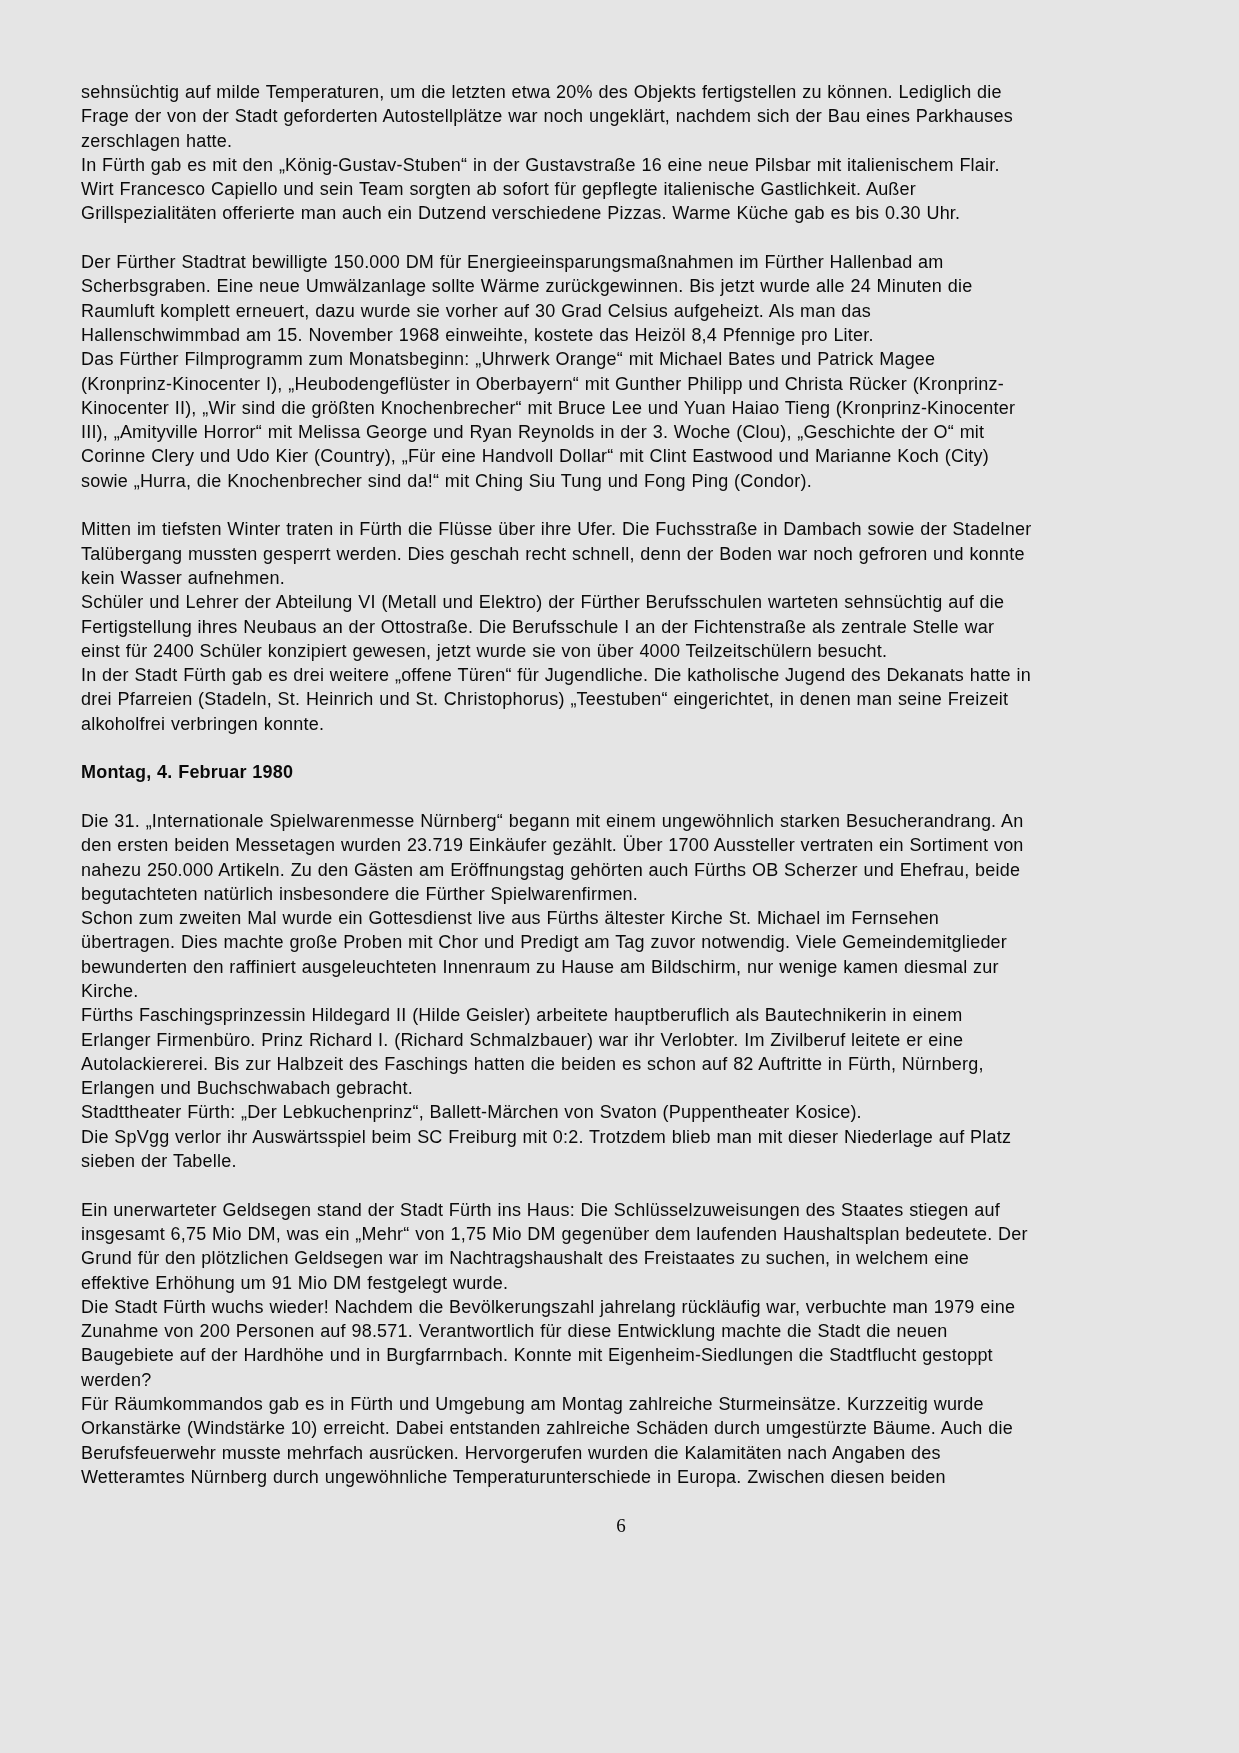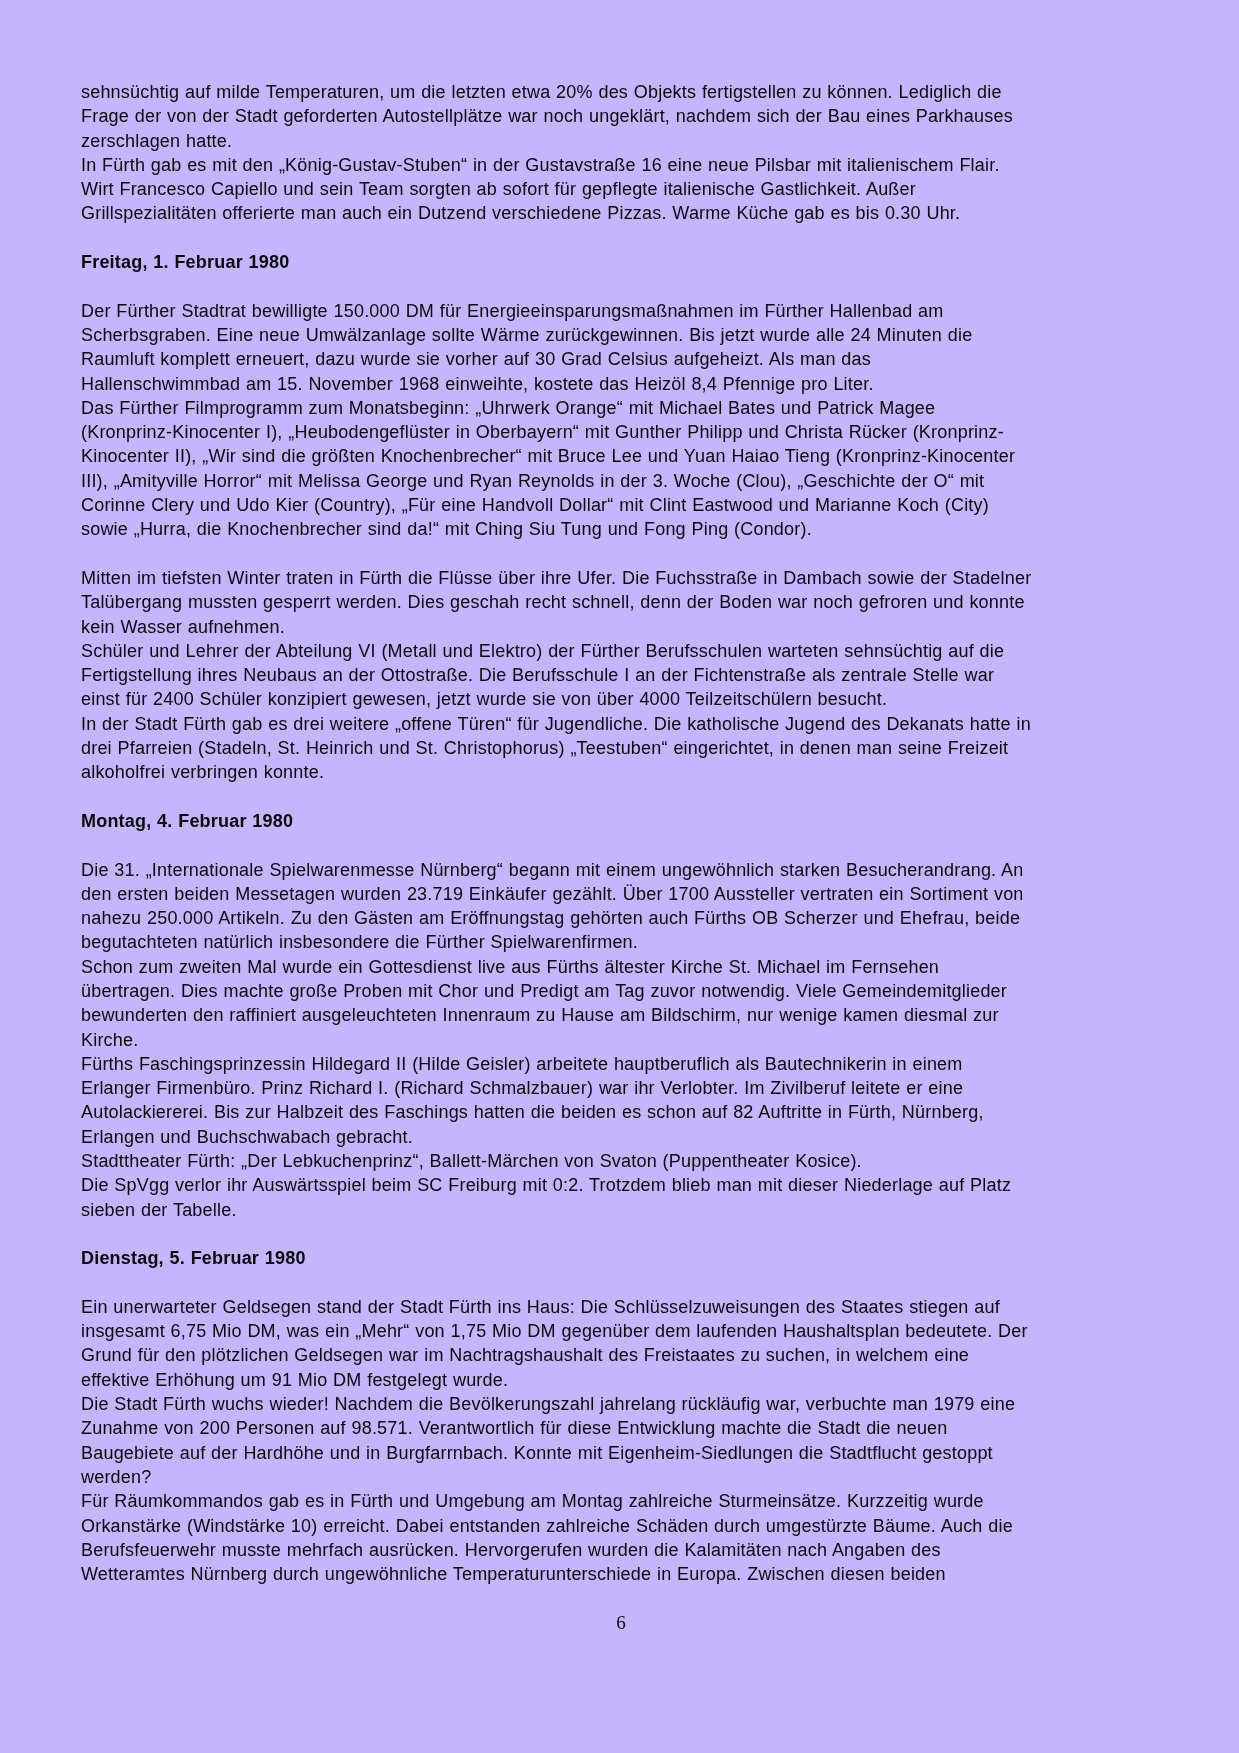--- a/index.html
+++ b/index.html
@@ -13,21 +13,21 @@
     position: relative;
     font-family: "Liberation Sans", "DejaVu Sans", sans-serif;
     color: #0a0a0a;
     -webkit-font-smoothing: antialiased;
   }
   .page {
     box-sizing: border-box;
     width: 1239px;
     height: 1753px;
     padding: 80px 78px 0 81px;
-    background: #c4b5fd;
+    background: #e5e5e5;
     overflow: hidden;
   }
   .para {
     white-space: pre-wrap;
     font-size: 18px;
     line-height: 24.3px;
     letter-spacing: 0.2px;
     margin: 0 0 24.3px 0;
     word-spacing: 0.5px;
   }
@@ -54,21 +54,20 @@
 <div class="page">
 
   <div class="para">sehnsüchtig auf milde Temperaturen, um die letzten etwa 20% des Objekts fertigstellen zu können. Lediglich die
 Frage der von der Stadt geforderten Autostellplätze war noch ungeklärt, nachdem sich der Bau eines Parkhauses
 zerschlagen hatte.
 In Fürth gab es mit den „König-Gustav-Stuben“ in der Gustavstraße 16 eine neue Pilsbar mit italienischem Flair.
 Wirt Francesco Capiello und sein Team sorgten ab sofort für gepflegte italienische Gastlichkeit. Außer
 Grillspezialitäten offerierte man auch ein Dutzend verschiedene Pizzas. Warme Küche gab es bis 0.30 Uhr.</div>
 
   <div>
-    <div class="heading">Freitag, 1. Februar 1980</div>
     <div class="para">Der Fürther Stadtrat bewilligte 150.000 DM für Energieeinsparungsmaßnahmen im Fürther Hallenbad am
 Scherbsgraben. Eine neue Umwälzanlage sollte Wärme zurückgewinnen. Bis jetzt wurde alle 24 Minuten die
 Raumluft komplett erneuert, dazu wurde sie vorher auf 30 Grad Celsius aufgeheizt. Als man das
 Hallenschwimmbad am 15. November 1968 einweihte, kostete das Heizöl 8,4 Pfennige pro Liter.
 Das Fürther Filmprogramm zum Monatsbeginn: „Uhrwerk Orange“ mit Michael Bates und Patrick Magee
 (Kronprinz-Kinocenter I), „Heubodengeflüster in Oberbayern“ mit Gunther Philipp und Christa Rücker (Kronprinz-
 Kinocenter II), „Wir sind die größten Knochenbrecher“ mit Bruce Lee und Yuan Haiao Tieng (Kronprinz-Kinocenter
 III), „Amityville Horror“ mit Melissa George und Ryan Reynolds in der 3. Woche (Clou), „Geschichte der O“ mit
 Corinne Clery und Udo Kier (Country), „Für eine Handvoll Dollar“ mit Clint Eastwood und Marianne Koch (City)
 sowie „Hurra, die Knochenbrecher sind da!“ mit Ching Siu Tung und Fong Ping (Condor).</div>
@@ -99,21 +98,20 @@
 Fürths Faschingsprinzessin Hildegard II (Hilde Geisler) arbeitete hauptberuflich als Bautechnikerin in einem
 Erlanger Firmenbüro. Prinz Richard I. (Richard Schmalzbauer) war ihr Verlobter. Im Zivilberuf leitete er eine
 Autolackiererei. Bis zur Halbzeit des Faschings hatten die beiden es schon auf 82 Auftritte in Fürth, Nürnberg,
 Erlangen und Buchschwabach gebracht.
 Stadttheater Fürth: „Der Lebkuchenprinz“, Ballett-Märchen von Svaton (Puppentheater Kosice).
 Die SpVgg verlor ihr Auswärtsspiel beim SC Freiburg mit 0:2. Trotzdem blieb man mit dieser Niederlage auf Platz
 sieben der Tabelle.</div>
   </div>
 
   <div>
-    <div class="heading">Dienstag, 5. Februar 1980</div>
     <div class="para">Ein unerwarteter Geldsegen stand der Stadt Fürth ins Haus: Die Schlüsselzuweisungen des Staates stiegen auf
 insgesamt 6,75 Mio DM, was ein „Mehr“ von 1,75 Mio DM gegenüber dem laufenden Haushaltsplan bedeutete. Der
 Grund für den plötzlichen Geldsegen war im Nachtragshaushalt des Freistaates zu suchen, in welchem eine
 effektive Erhöhung um 91 Mio DM festgelegt wurde.
 Die Stadt Fürth wuchs wieder! Nachdem die Bevölkerungszahl jahrelang rückläufig war, verbuchte man 1979 eine
 Zunahme von 200 Personen auf 98.571. Verantwortlich für diese Entwicklung machte die Stadt die neuen
 Baugebiete auf der Hardhöhe und in Burgfarrnbach. Konnte mit Eigenheim-Siedlungen die Stadtflucht gestoppt
 werden?
 Für Räumkommandos gab es in Fürth und Umgebung am Montag zahlreiche Sturmeinsätze. Kurzzeitig wurde
 Orkanstärke (Windstärke 10) erreicht. Dabei entstanden zahlreiche Schäden durch umgestürzte Bäume. Auch die

